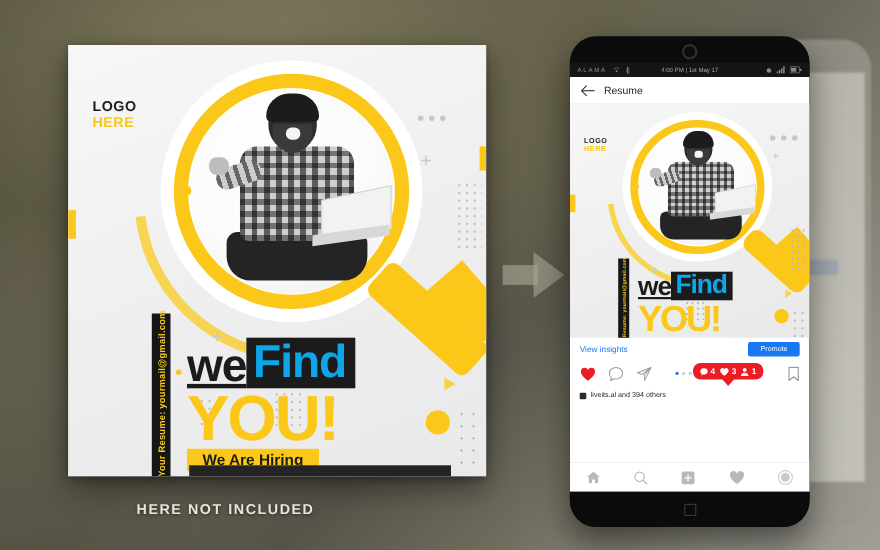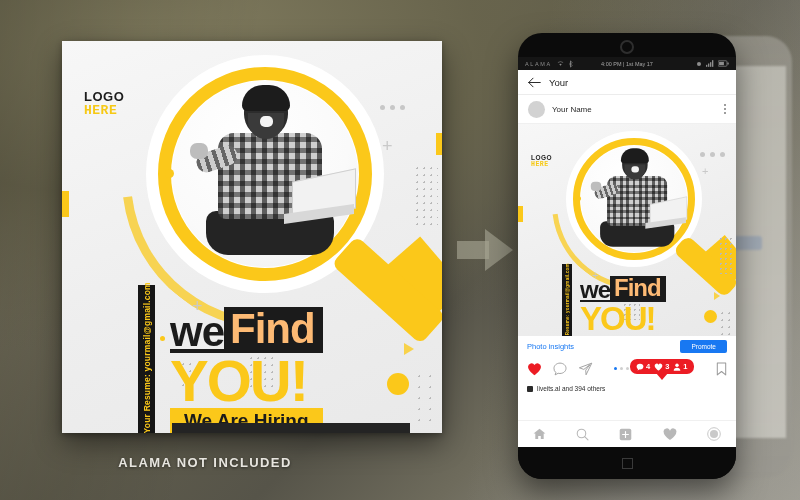--- a/index.html
+++ b/index.html
@@ -36,21 +36,21 @@
   
   #poster{
     position:absolute;left:62px;top:41px;width:380px;height:392px;
     background:#f1f1f1;
     box-shadow:0 10px 26px rgba(0,0,0,.45), 0 2px 6px rgba(0,0,0,.3);
     overflow:hidden;
   }
   .poster-body{position:absolute;inset:0;background:linear-gradient(160deg,#f7f7f7 0%,#eeeeee 55%,#e9e9e9 100%);}
   .logo{position:absolute;left:22px;top:28px;line-height:1.05;}
   .logo .l1{font-size:13px;font-weight:bold;color:#1d1d1d;letter-spacing:.5px;margin-top:21px;}
-  .logo .l2{font-size:13px;font-weight:bold;color:#f6c915;letter-spacing:.5px;font-family:Liberation Mono, monospace;}
+  .logo .l2{font-size:13px;font-weight:bold;color:#f6c915;letter-spacing:.5px;}
 
   
   .mag-wrap{position:absolute;left:0;top:0;width:380px;height:392px;}
   .mag-ring{
     position:absolute;left:96px;top:26px;width:214px;height:214px;border-radius:50%;
     border:13px solid #fbc81a;box-sizing:border-box;
   }
   .mag-inner{
     position:absolute;left:110px;top:40px;width:186px;height:186px;border-radius:50%;
     background:radial-gradient(circle at 40% 30%,#ffffff,#fafafa 60%,#ececec 100%);
@@ -113,23 +113,23 @@
   }
   .resume span{
     transform:rotate(-90deg);white-space:nowrap;
     font-size:8.5px;font-weight:bold;color:#fbc81a;letter-spacing:.2px;
   }
 
   
   .headline{position:absolute;left:108px;top:266px;width:240px;}
   .h-row1{display:flex;align-items:flex-end;line-height:1;}
   .h-we{font-size:42px;font-weight:bold;color:#1b1b1b;letter-spacing:-1px;text-decoration:underline;}
-  .h-find{font-size:42px;font-weight:bold;color:#fdba74;background:#1b1b1b;padding:1px 8px 3px 6px;letter-spacing:-1px;}
+  .h-find{font-size:42px;font-weight:bold;color:#0ea5e9;background:#1b1b1b;padding:1px 8px 3px 6px;letter-spacing:-1px;}
   .h-you{font-size:58px;font-weight:bold;color:#fbc81a;letter-spacing:-2px;line-height:.88;margin-top:2px;}
-  .h-hiring{display:inline-block;background:#fbc81a;color:#1b1b1b;font-size:19px;font-weight:bold;padding:2px 14px;margin-top:2px;}
+  .h-hiring{display:inline-block;background:#fbc81a;color:#1b1b1b;font-size:14px;font-weight:bold;padding:2px 14px;margin-top:2px;}
 
   
   .svc{
     position:absolute;left:110px;top:382px;width:238px;height:44px;background:#242424;
     display:flex;flex-wrap:wrap;align-content:center;padding:0 8px;box-sizing:border-box;
   }
   .svc .item{width:50%;display:flex;align-items:center;gap:5px;padding:2px 0;}
   .svc .txt{color:#f2f2f2;font-size:9.5px;white-space:nowrap;}
 
   
@@ -340,32 +340,23 @@
       </svg>
     </span>
   </div>
 
   <div class="ph-screen">
 
     <div class="ph-nav">
       <svg width="13" height="11" viewBox="0 0 18 14">
         <path d="M7 1L1 7l6 6M1 7h16" stroke="#1d1d1d" stroke-width="1.3" fill="none" stroke-linecap="round" stroke-linejoin="round"></path>
       </svg>
-      <span class="title">Your</span>
-    </div>
-
-    <div class="ph-user">
-      <span class="av"></span>
-      <span class="nm">Your Name</span>
-      <span class="kebab">
-          <i></i>
-          <i></i>
-          <i></i>
-        </span>
-    </div>
+      <span class="title">Resume</span>
+    </div>
+
 
     <div class="mini">
       <div class="poster-body"></div>
 
       <div class="logo">
         <div class="l1">LOGO</div>
         <div class="l2">HERE</div>
       </div>
 
       <div class="mag-wrap">
@@ -416,21 +407,21 @@
           <span class="h-we">we</span>
           <span class="h-find">Find</span>
         </div>
         <div class="h-you">YOU!</div>
         <div></div>
       </div>
 
     </div>
 
     <div class="ph-insights">
-      <span class="vi">Photo insights</span>
+      <span class="vi">View insights</span>
       <span class="promote">Promote</span>
     </div>
 
     <div class="ph-actions">
       <svg width="15" height="14" viewBox="0 0 22 20">
         <path d="M11 19S1.5 12.6 1.5 6.6A5.1 5.1 0 0111 4.2a5.1 5.1 0 019.5 2.4C20.5 12.6 11 19 11 19z" fill="#ec1c24"></path>
       </svg>
       <svg width="14" height="14" viewBox="0 0 20 20">
         <path d="M10 1.6c4.8 0 8.6 3.3 8.6 7.4S14.8 16.4 10 16.4a10 10 0 01-2.6-.3L3 18.4l1.1-3.4A7.2 7.2 0 011.4 9C1.4 4.9 5.2 1.6 10 1.6z" stroke="#9a9a9a" stroke-width="1.3" fill="none"></path>
       </svg>
@@ -497,13 +488,13 @@
         <circle cx="9" cy="9" r="5.2" fill="#c9c9c9"></circle>
       </svg>
     </div>
   </div>
 
   <div class="ph-chin">
     <span class="sqr"></span>
   </div>
 </div>
 
-<div id="caption">ALAMA NOT INCLUDED</div>
+<div id="caption">HERE NOT INCLUDED</div>
 
 </body></html>

